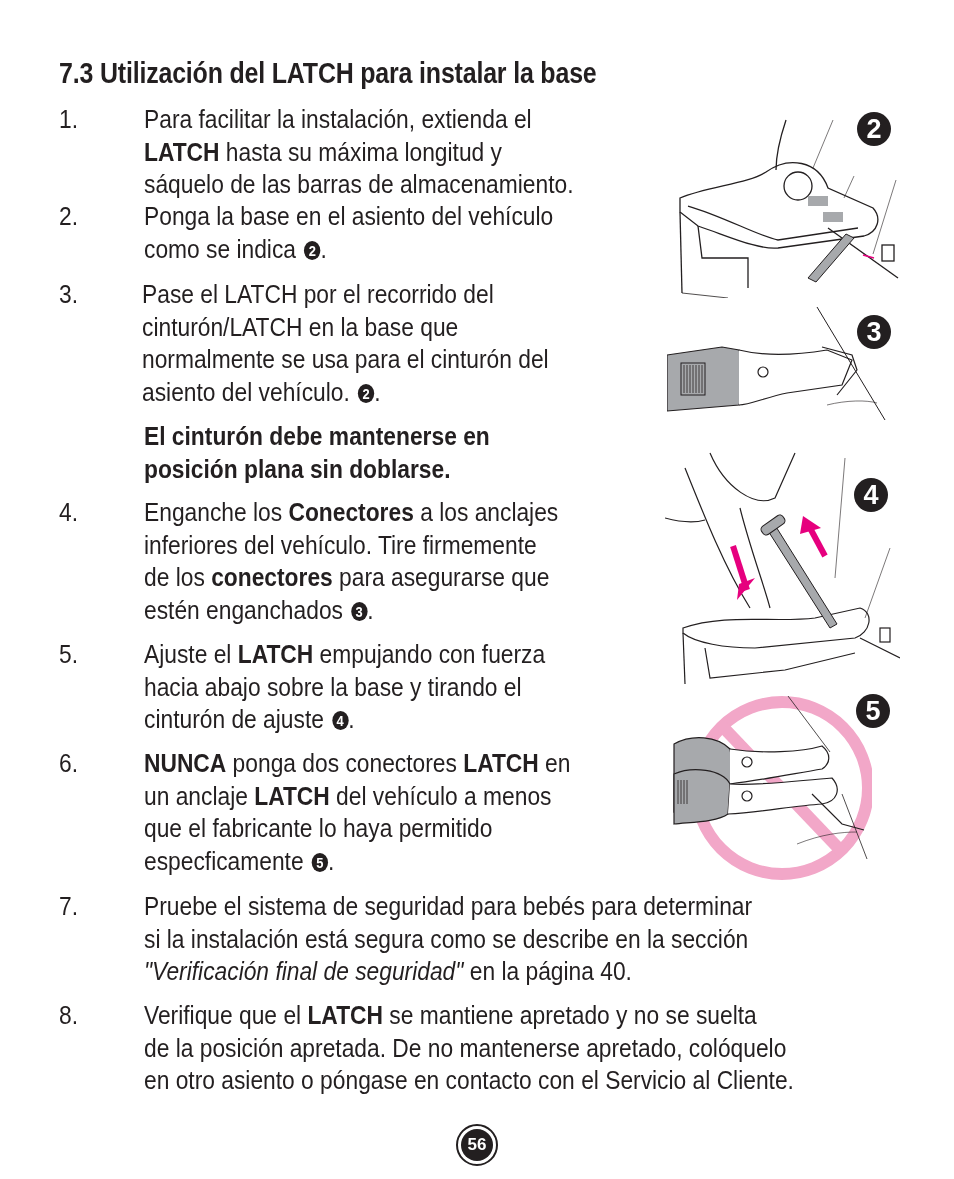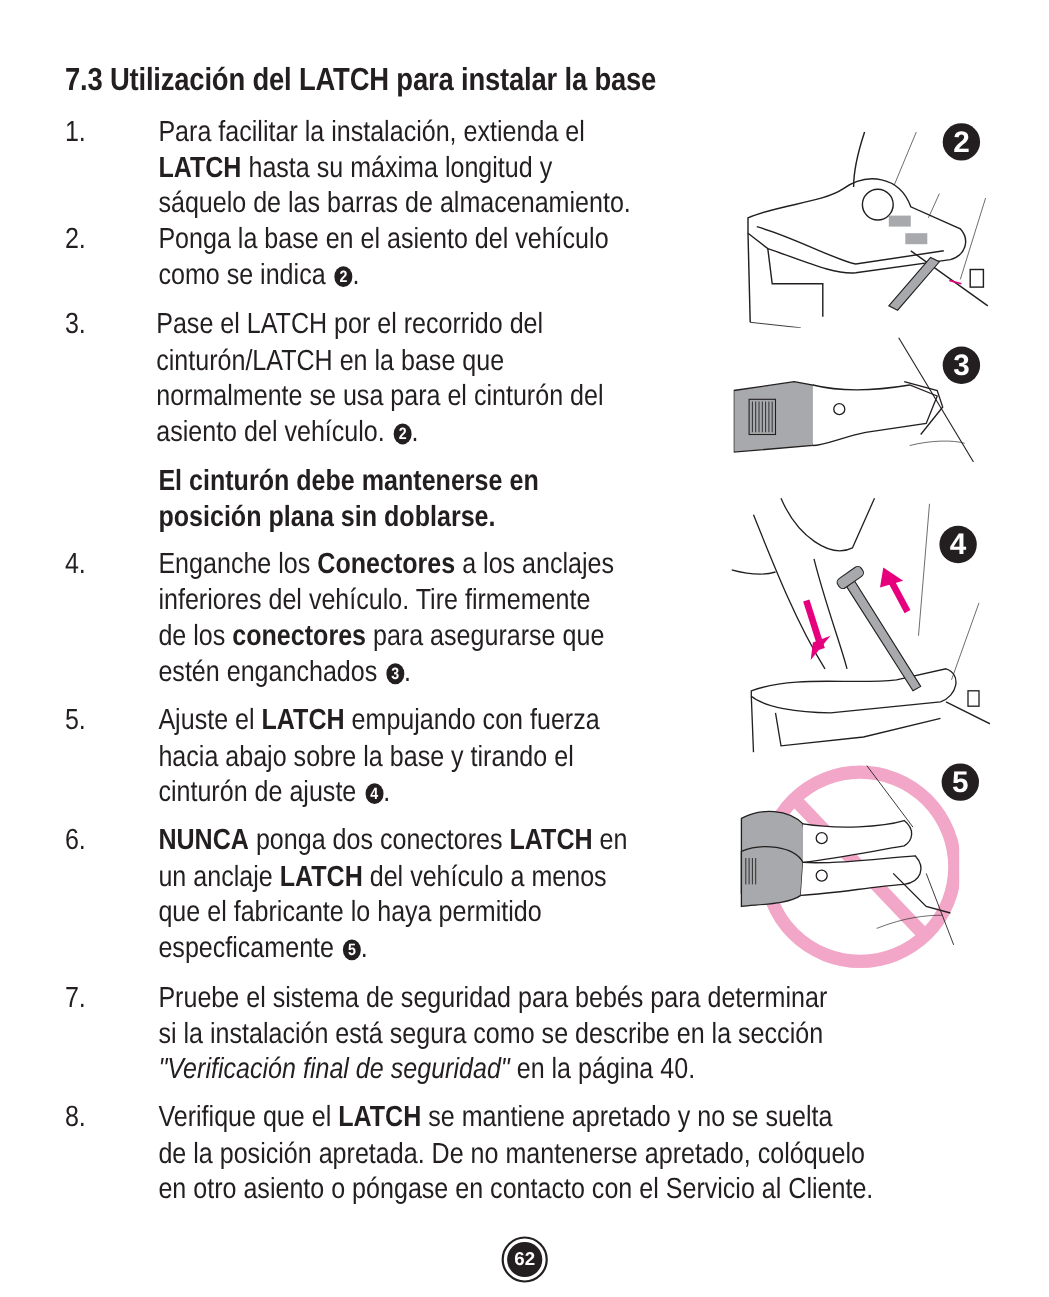--- a/index.html
+++ b/index.html
@@ -192,14 +192,14 @@
     <circle cx="75" cy="102" r="5" fill="#fff" stroke="#231f20" stroke-width="1.2"></circle>
     <path d="M140 100 L170 130 L192 136" fill="none" stroke="#231f20" stroke-width="1.2"></path>
     <path d="M116 2 L158 58" fill="none" stroke="#231f20" stroke-width="0.8"></path>
     <path d="M170 100 L195 165" fill="none" stroke="#231f20" stroke-width="0.8"></path>
     <path d="M125 150 C150 140 170 138 185 138" fill="none" stroke="#231f20" stroke-width="0.6"></path>
   </svg>
 </div>
 <div class="badge" style="left:856px; top:694px;">5</div>
 
 <div id="page-num">
-  <span>62</span>
+  <span>56</span>
 </div>
 
 </body></html>

